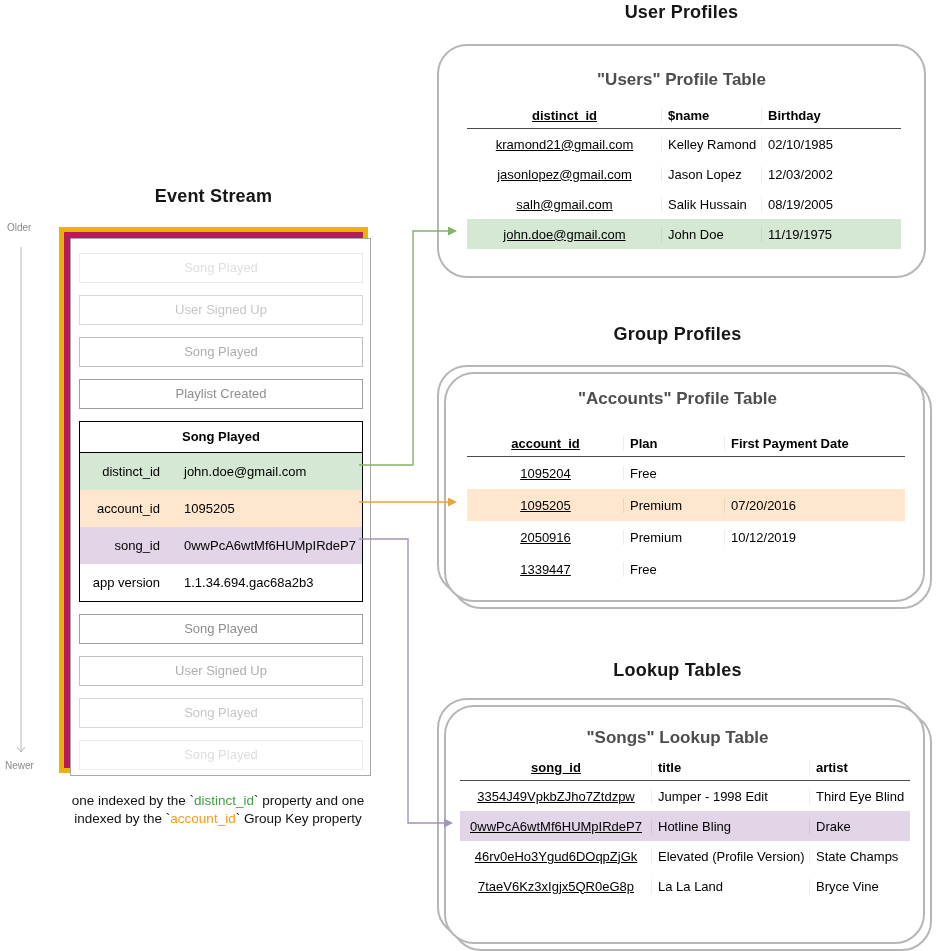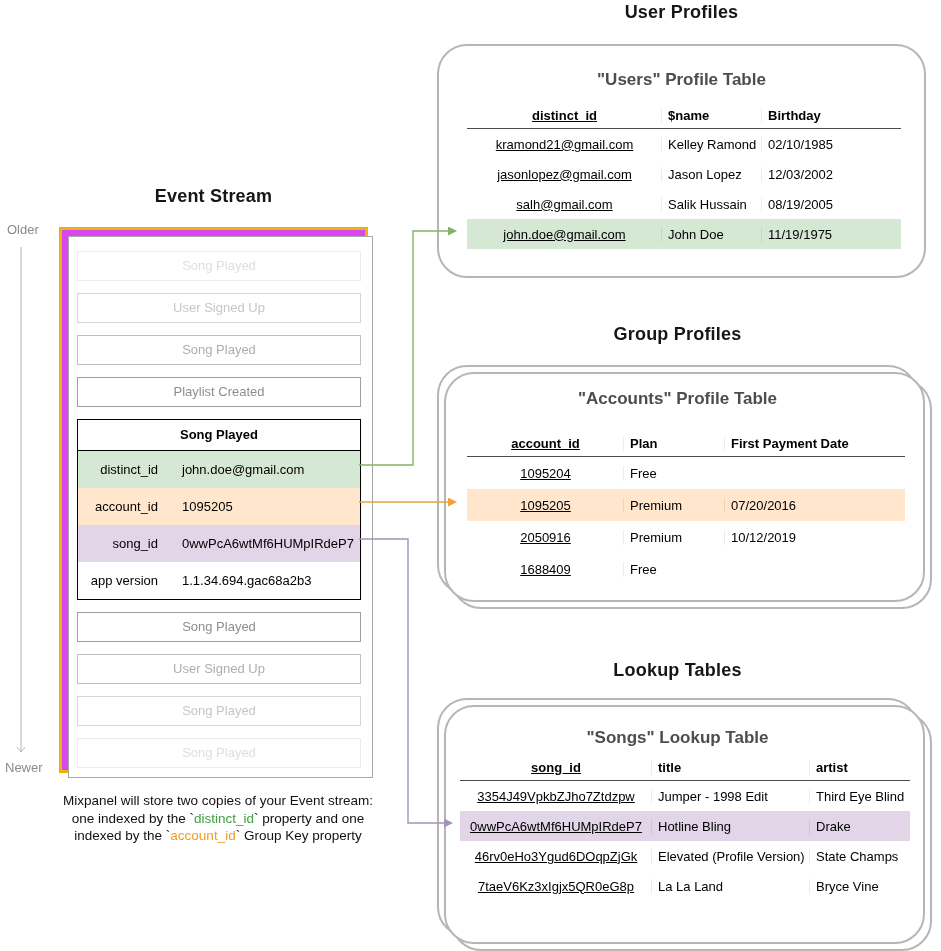--- a/index.html
+++ b/index.html
@@ -14,21 +14,21 @@
     letter-spacing:.2px;
   }
   .title-event   { left:59px;  top:186px; width:309px; }
   .title-users   { left:437px; top:2px;   width:489px; }
   .title-groups  { left:437px; top:324px; width:481px; }
   .title-lookups { left:437px; top:660px; width:481px; }
 
   
   .stream-box {
     position:absolute; left:59px; top:227px; width:309px; height:546px;
-    background:#d946ef; border:3px solid #eab308; z-index:0;
+    background:#be185d; border:5px solid #eab308; z-index:0;
     padding:21px 0 10px 15px;
   }
   .stream-box::after {
     content:""; position:absolute; inset:-1px; transform:translate(7px,7px);
     border:1px solid #a8a8a8; background:#fff; z-index:-1;
   }
   .event-item {
     width:284px; height:30px; line-height:28px; text-align:center;
     font-size:13px; border:1px solid; margin-bottom:12px; background:#fff;
   }
@@ -41,21 +41,21 @@
     width:284px; border:1px solid #000; margin-bottom:12px; background:#fff;
   }
   .event-card-header {
     height:31px; line-height:30px; text-align:center; font-size:13px;
     font-weight:bold; color:#000; border-bottom:1px solid #000;
   }
   .prop-row { display:grid; grid-template-columns:104px 1fr; height:37px; align-items:center; }
   .prop-key   { text-align:right; padding-right:24px; font-size:13px; color:#000; }
   .prop-value { text-align:left;  font-size:13px; color:#000; }
 
-  .timeline-label { position:absolute; font-size:13px; color:#8a8a8a; }
+  .timeline-label { position:absolute; font-size:10px; color:#8a8a8a; }
   .older-label { left:7px; top:222px; }
   .newer-label { left:5px; top:760px; }
 
   
   .caption {
     position:absolute; left:0; top:792px; width:436px; text-align:center;
     font-size:13.5px; line-height:17.5px; color:#111;
   }
 
   
@@ -155,21 +155,20 @@
           <div class="prop-value">1.1.34.694.gac68a2b3</div>
         </div>
       </div>
       <div class="event-item tone-4">Song Played</div>
       <div class="event-item tone-3">User Signed Up</div>
       <div class="event-item tone-2">Song Played</div>
       <div class="event-item tone-1">Song Played</div>
     </div>
 
   <div class="caption">
-      <div class=""><span>Mixpanel will store two copies of your Event stream:</span></div>
       <div class=""><span>one indexed by the `</span><span style="color: rgb(63, 161, 66);">distinct_id</span><span>` property and one</span></div>
       <div class=""><span>indexed by the `</span><span style="color: rgb(245, 153, 29);">account_id</span><span>` Group Key property</span></div>
     </div>
 
   <h2 class="section-title title-users">User Profiles</h2>
   <div class="card card-users">
     <div class="card-heading">"Users" Profile Table</div>
     <div class="ptable">
         <div class="trow thead">
           <div class="tcell col0">distinct_id</div>
@@ -219,21 +218,21 @@
           <div class="tcell col0">1095205</div>
           <div class="tcell col1">Premium</div>
           <div class="tcell col2">07/20/2016</div>
         </div>
         <div class="trow">
           <div class="tcell col0">2050916</div>
           <div class="tcell col1">Premium</div>
           <div class="tcell col2">10/12/2019</div>
         </div>
         <div class="trow">
-          <div class="tcell col0">1688409</div>
+          <div class="tcell col0">1339447</div>
           <div class="tcell col1">Free</div>
           <div class="tcell col2"></div>
         </div>
       </div>
   </div>
 
   <h2 class="section-title title-lookups">Lookup Tables</h2>
   <div class="card card-lookups stacked">
     <div class="card-heading">"Songs" Lookup Table</div>
     <div class="ptable">

